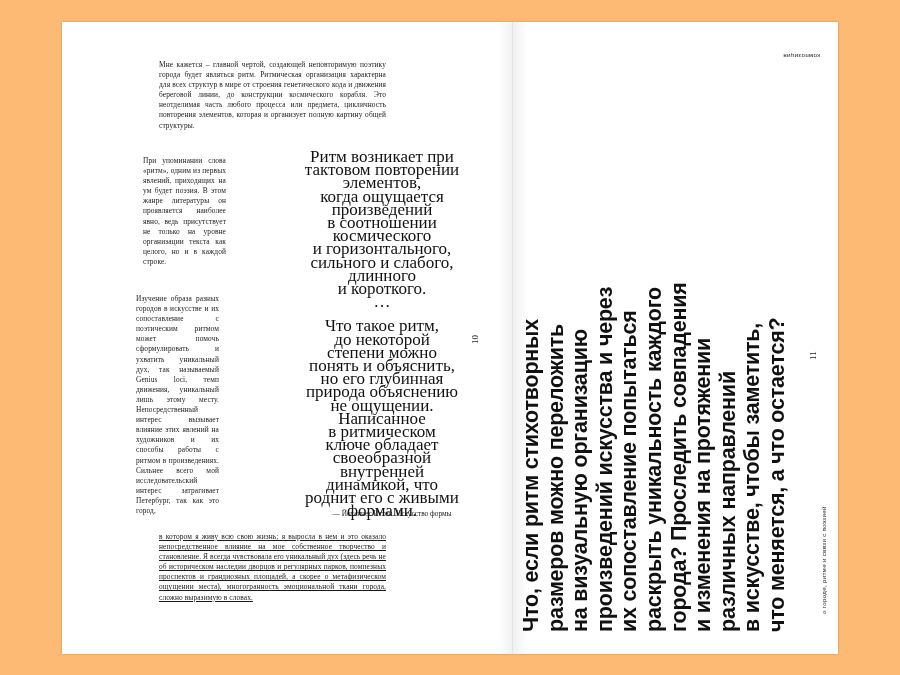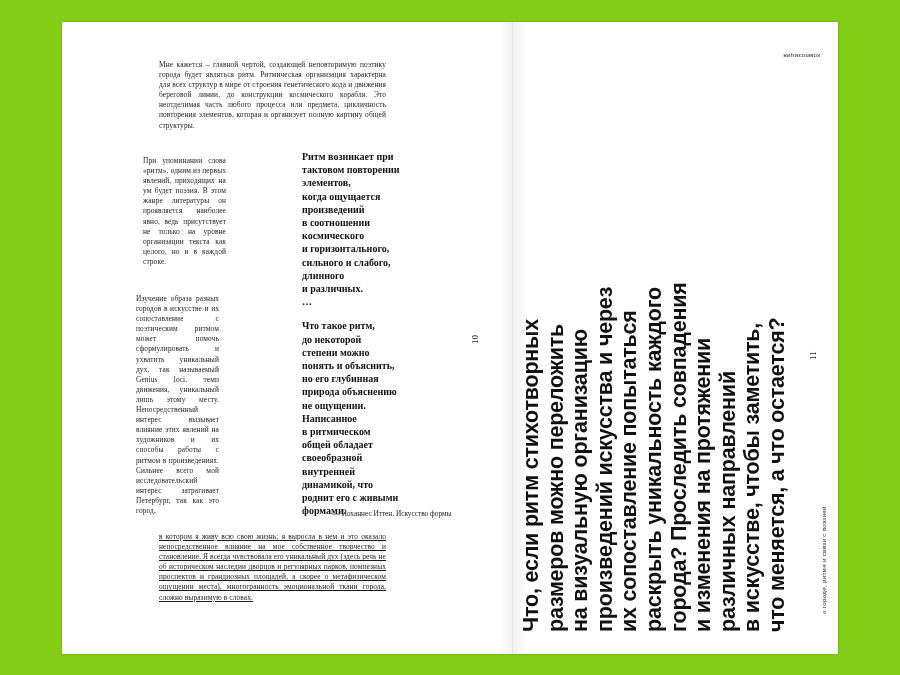--- a/index.html
+++ b/index.html
@@ -4,21 +4,21 @@
 <style>
   html, body {
     margin: 0;
     padding: 0;
     background: #e9e9e9;
   }
   #page {
     position: relative;
     width: 900px;
     height: 675px;
-    background: #84cc16;
+    background: #fdba74;
     overflow: hidden;
     font-family: "Liberation Serif", serif;
   }
 
   
   .spread {
     position: absolute;
     left: 62px;
     top: 22px;
     width: 776px;
@@ -88,24 +88,24 @@
     width: 227px;
     text-decoration: underline;
   }
 
   
   .quote-block {
     position: absolute;
     left: 240px;
     top: 128px;
     width: 160px;
-    text-align: left;
-    font-family: "Liberation Serif", serif;
-    font-weight: bold;
-    font-size: 10px;
+    text-align: center;
+    font-family: "Liberation Serif", serif;
+    font-weight: normal;
+    font-size: 17px;
     line-height: 13.2px;
     color: #111;
   }
   .quote-block .q2 { margin-top: 11px; }
   .quote-block .dots { margin-top: 0px; }
   .quote-attr {
     position: absolute;
     left: 240px;
     top: 487px;
     width: 180px;
@@ -213,34 +213,34 @@
             <div>Ритм возникает при</div>
             <div>тактовом повторении</div>
             <div>элементов,</div>
             <div>когда ощущается</div>
             <div>произведений</div>
             <div>в соотношении</div>
             <div>космического</div>
             <div>и горизонтального,</div>
             <div>сильного и слабого,</div>
             <div>длинного</div>
-            <div>и различных.</div>
+            <div>и короткого.</div>
           </div>
         <div class="dots">…</div>
         <div class="q2">
             <div>Что такое ритм,</div>
             <div>до некоторой</div>
             <div>степени можно</div>
             <div>понять и объяснить,</div>
             <div>но его глубинная</div>
             <div>природа объяснению</div>
             <div>не ощущении.</div>
             <div>Написанное</div>
             <div>в ритмическом</div>
-            <div>общей обладает</div>
+            <div>ключе обладает</div>
             <div>своеобразной</div>
             <div>внутренней</div>
             <div>динамикой, что</div>
             <div>роднит его с живыми</div>
             <div>формами.</div>
           </div>
       </div>
 
       <div class="quote-attr">— Йоханнес Иттен. Искусство формы</div>
 

